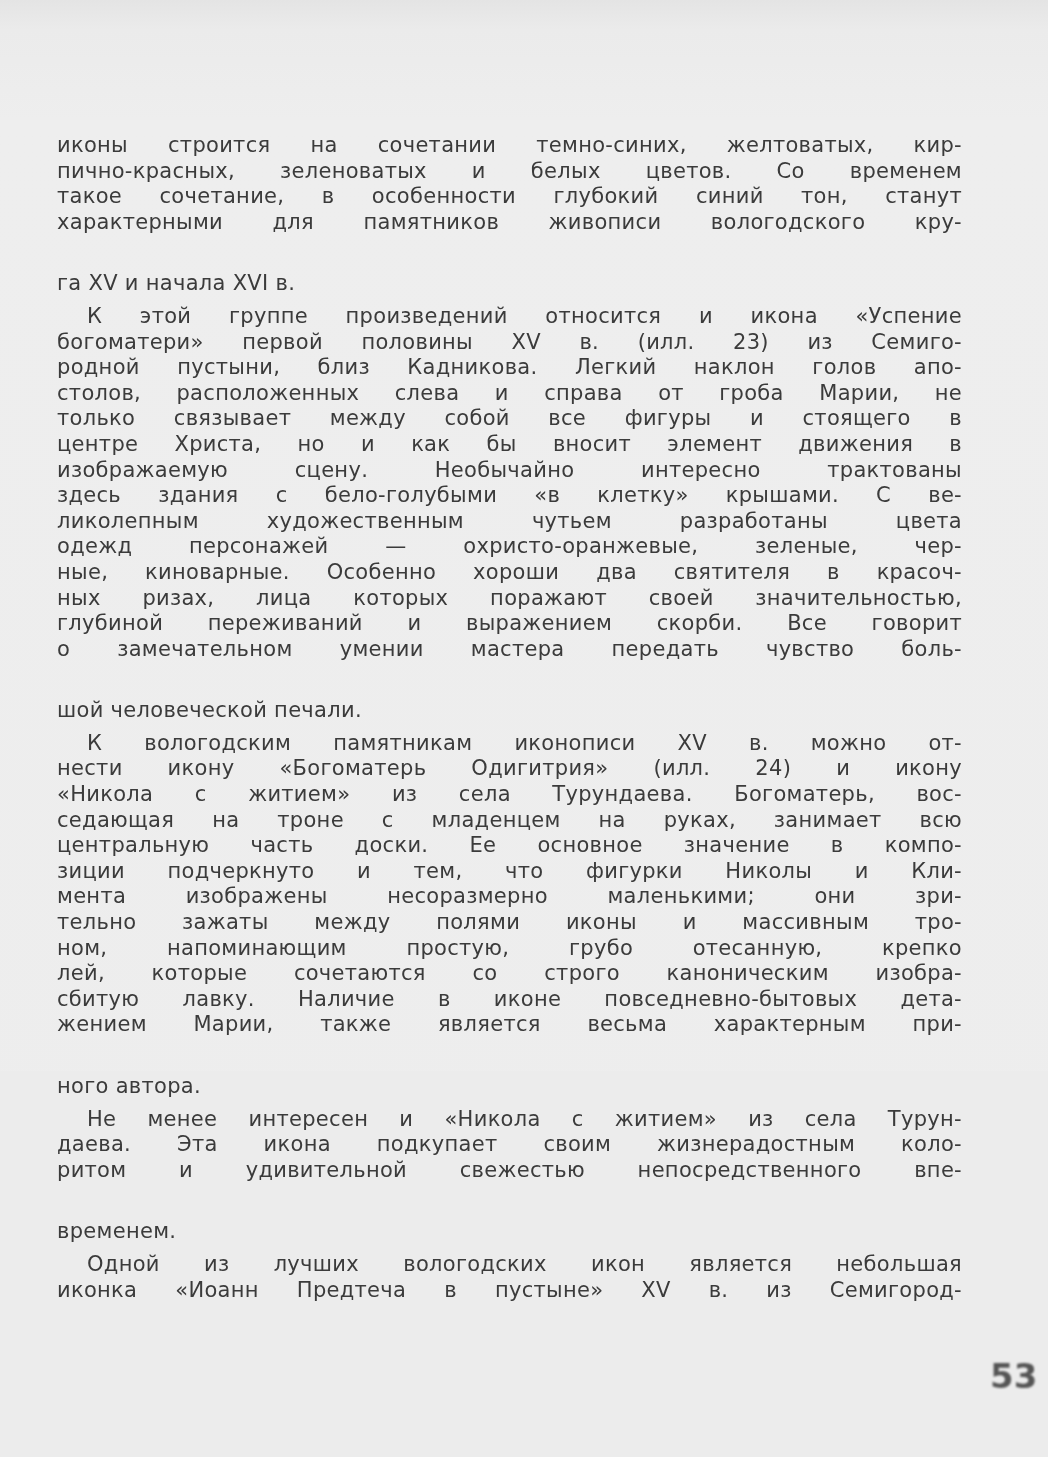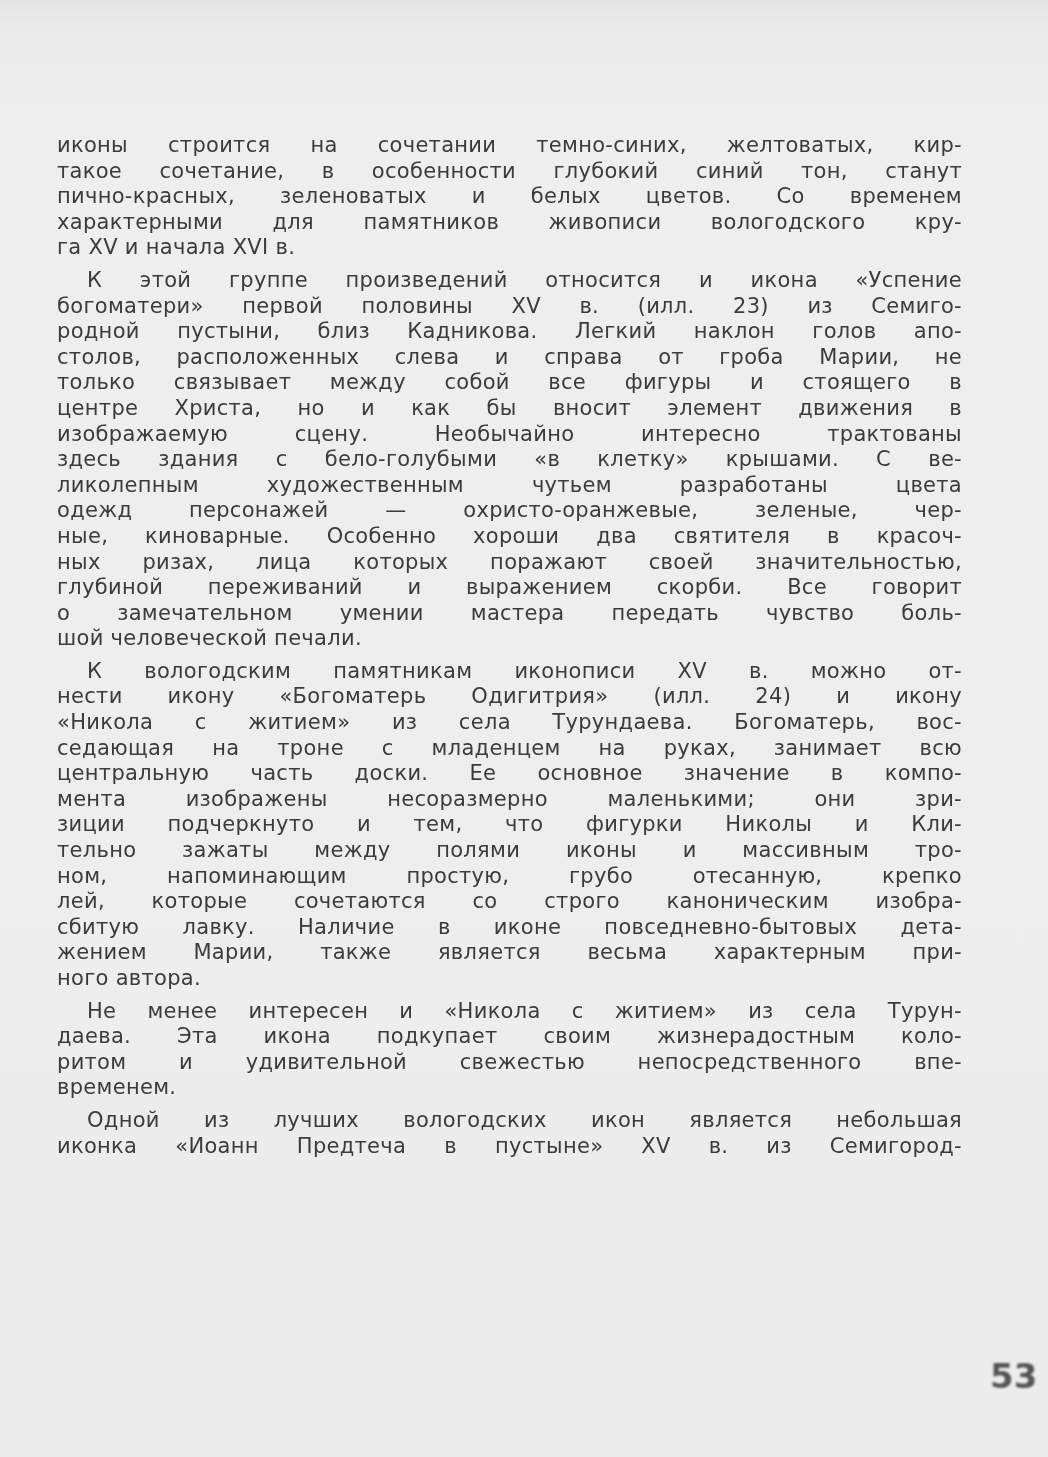--- a/index.html
+++ b/index.html
@@ -37,20 +37,21 @@
     line-height: 25.6px;
     font-size: 21px;
     letter-spacing: 0.3px;
     white-space: nowrap;
     text-align: justify;
     text-align-last: justify;
     overflow: visible;
   }
   .line.last {
     text-align-last: left;
+    margin-top: 36px;
   }
   .line.indent {
     padding-left: 30px;
   }
   .page-number {
     position: absolute;
     left: 990px;
     top: 1356px;
     font-family: "DejaVu Sans", sans-serif;
     font-weight: bold;
@@ -62,22 +63,22 @@
 </style>
 </head>
 <body>
 
 <div class="page">
 
   <div class="text-block">
 
     <div class="paragraph">
       <span class="line">иконы строится на сочетании темно-синих, желтоватых, кир-</span>
+      <span class="line">пично-красных, зеленоватых и белых цветов. Со временем</span>
       <span class="line">такое сочетание, в особенности глубокий синий тон, станут</span>
-      <span class="line">пично-красных, зеленоватых и белых цветов. Со временем</span>
       <span class="line">характерными для памятников живописи вологодского кру-</span>
       <span class="line last">га XV и начала XVI в.</span>
     </div>
 
     <div class="paragraph">
       <span class="line indent">К этой группе произведений относится и икона «Успение</span>
       <span class="line">богоматери» первой половины XV в. (илл. 23) из Семиго-</span>
       <span class="line">родной пустыни, близ Кадникова. Легкий наклон голов апо-</span>
       <span class="line">столов, расположенных слева и справа от гроба Марии, не</span>
       <span class="line">только связывает между собой все фигуры и стоящего в</span>
@@ -92,22 +93,22 @@
       <span class="line">о замечательном умении мастера передать чувство боль-</span>
       <span class="line last">шой человеческой печали.</span>
     </div>
 
     <div class="paragraph">
       <span class="line indent">К вологодским памятникам иконописи XV в. можно от-</span>
       <span class="line">нести икону «Богоматерь Одигитрия» (илл. 24) и икону</span>
       <span class="line">«Никола с житием» из села Турундаева. Богоматерь, вос-</span>
       <span class="line">седающая на троне с младенцем на руках, занимает всю</span>
       <span class="line">центральную часть доски. Ее основное значение в компо-</span>
+      <span class="line">зиции подчеркнуто и тем, что фигурки Николы и Кли-</span>
       <span class="line">мента изображены несоразмерно маленькими; они зри-</span>
-      <span class="line">зиции подчеркнуто и тем, что фигурки Николы и Кли-</span>
       <span class="line">тельно зажаты между полями иконы и массивным тро-</span>
       <span class="line">ном, напоминающим простую, грубо отесанную, крепко</span>
       <span class="line">лей, которые сочетаются со строго каноническим изобра-</span>
       <span class="line">сбитую лавку. Наличие в иконе повседневно-бытовых дета-</span>
       <span class="line">жением Марии, также является весьма характерным при-</span>
       <span class="line last">ного автора.</span>
     </div>
 
     <div class="paragraph">
       <span class="line indent">Не менее интересен и «Никола с житием» из села Турун-</span>

